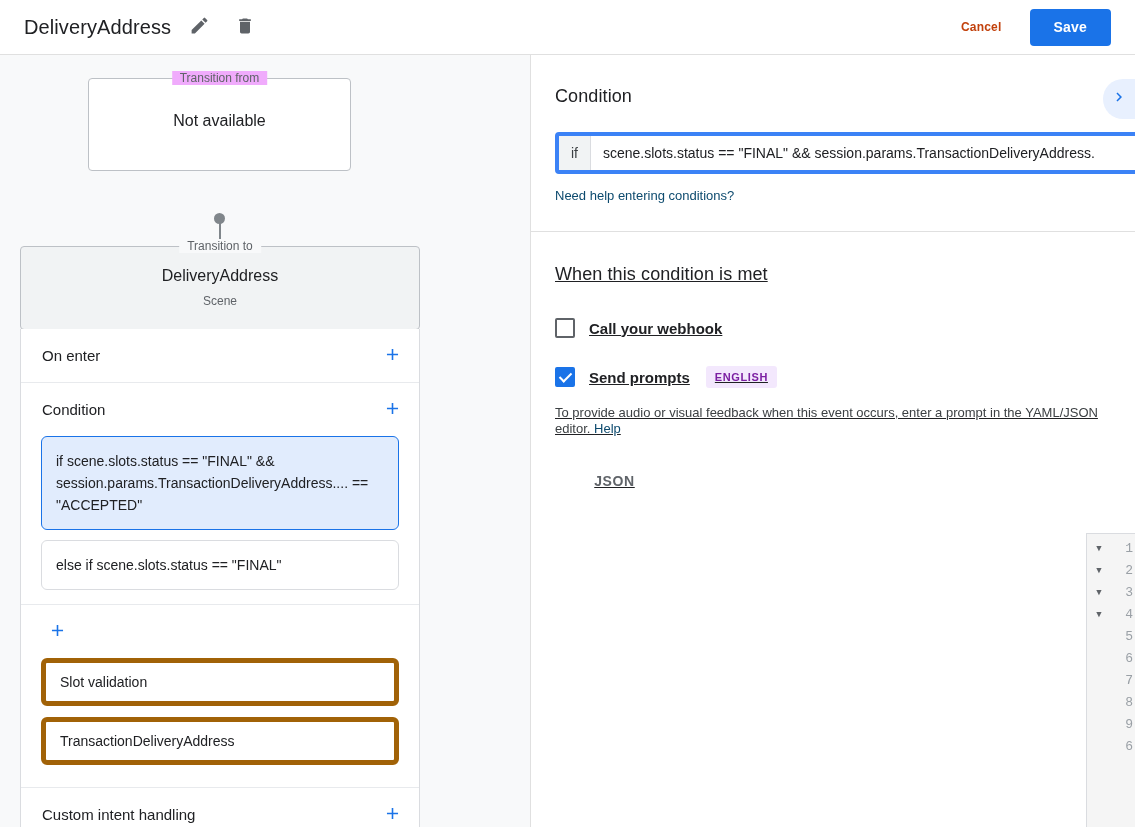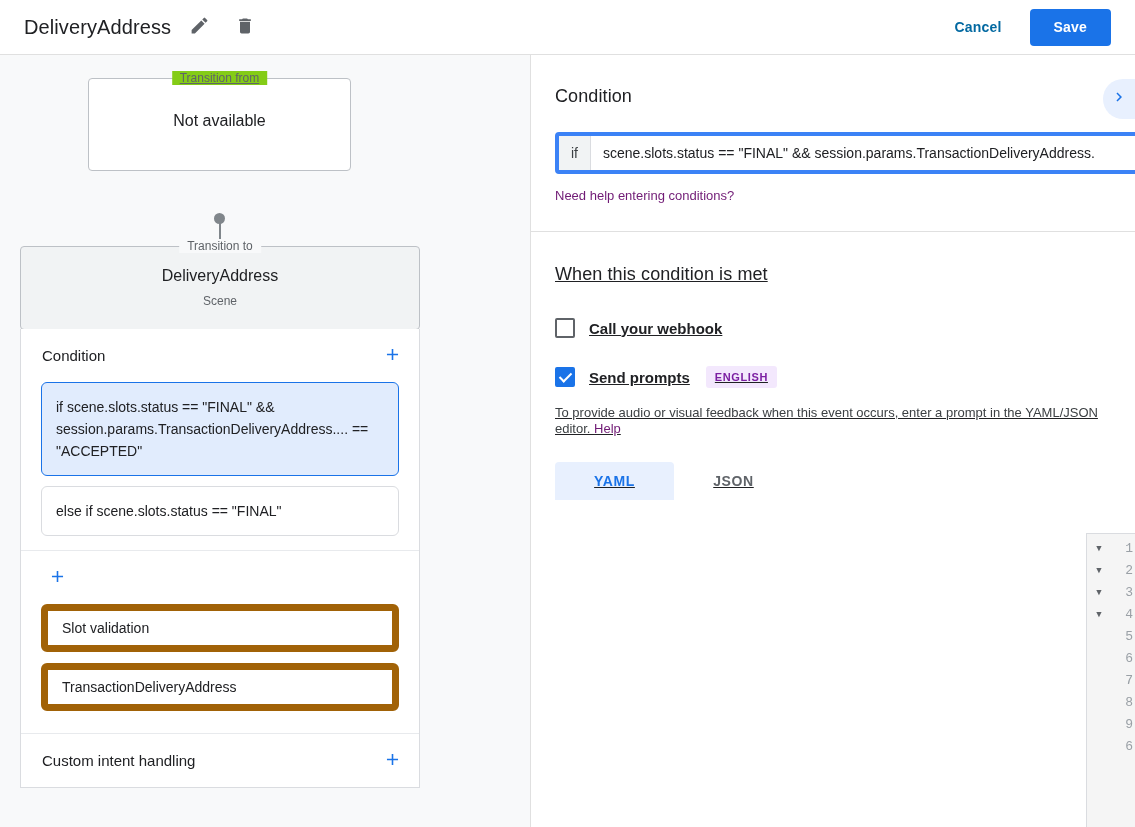--- a/index.html
+++ b/index.html
@@ -31,22 +31,22 @@
     width: 36px; height: 36px;
     margin-left: 10px;
     display: flex; align-items: center; justify-content: center;
     border-radius: 50%;
     cursor: pointer;
     background: transparent; border: none;
   }
   .icon-btn svg { fill: #5f6368; }
   .topbar-spacer { flex: 1; }
   .cancel-btn {
-    font-size: 14px; font-weight: bold;
-    color: #0369a1;
+    font-size: 12px; font-weight: bold;
+    color: #c2410c;
     background: transparent; border: none;
     padding: 9px 14px;
     border-radius: 4px; cursor: pointer;
     letter-spacing: 0.2px;
   }
   .save-btn {
     margin-left: 14px; margin-right: 24px;
     background: #1a73e8; color: #fff;
     font-size: 14px; font-weight: bold;
     border: none; border-radius: 4px;
@@ -77,21 +77,21 @@
     padding: 0 8px;
     font-size: 12px;
     color: #5f6368;
     white-space: nowrap;
   }
   #transition-from-box {
     left: 88px; top: 23px;
     width: 263px; height: 93px;
     background: #fff;
   }
-  #transition-from-box .fieldset-legend { background: #84cc16; text-decoration: underline; }
+  #transition-from-box .fieldset-legend { background: #f0abfc; }
   .box-main-text {
     position: absolute;
     width: 100%;
     text-align: center;
     font-size: 16px;
     color: #202124;
   }
   #transition-from-box .box-main-text { top: 33px; }
 
   
@@ -170,21 +170,21 @@
     margin-bottom: 10px;
     cursor: pointer;
     word-break: break-word;
   }
   .cond-card:last-child { margin-bottom: 0; }
   .cond-card.selected {
     background: #e1ecfd;
     border: 1.5px solid #1a73e8;
   }
   .slot-card {
-    border: 7px solid #a16207;
+    border: 5px solid #a16207;
     border-radius: 6px;
     background: #fff;
     padding: 0 14px;
     height: 48px;
     display: flex; align-items: center;
     font-size: 14px;
     color: #202124;
     margin-bottom: 11px;
     cursor: pointer;
   }
@@ -239,21 +239,21 @@
   .cond-input {
     flex: 1;
     border: none; outline: none;
     padding: 0 10px 0 12px;
     font-size: 14px;
     font-family: "Liberation Sans", sans-serif;
     color: #202124;
     background: #fff;
   }
   .link {
-    color: #701a75;
+    color: #0c4a6e;
     font-size: 13px;
     text-decoration: none;
     cursor: pointer;
   }
 
   
   .check-row {
     display: flex; align-items: center;
     cursor: pointer;
   }
@@ -399,20 +399,32 @@
   </div>
 
   <div class="fieldset-box" id="transition-to-box">
     <div class="fieldset-legend">Transition to</div>
     <div class="box-title">DeliveryAddress</div>
     <div class="box-sub">Scene</div>
   </div>
 
   <div class="section-list">
 
+    <div class="section">
+      <div class="section-header">
+        <span class="section-title">On enter</span>
+        <button class="plus-btn">
+          <span>
+            <svg width="19" height="19" viewBox="0 0 24 24">
+                <path d="M19 13h-6v6h-2v-6H5v-2h6V5h2v6h6v2z"></path>
+              </svg>
+          </span>
+        </button>
+      </div>
+    </div>
 
     <div class="section">
       <div class="section-header">
         <span class="section-title">Condition</span>
         <button class="plus-btn">
           <span>
             <svg width="19" height="19" viewBox="0 0 24 24">
                 <path d="M19 13h-6v6h-2v-6H5v-2h6V5h2v6h6v2z"></path>
               </svg>
           </span>
@@ -493,21 +505,20 @@
       <span class="cbox checked"></span>
       <span class="check-label">Send prompts</span>
       <span class="lang-badge">ENGLISH</span>
     </div>
 
     <div class="help-text" style="margin-top:17px;">
       <span>To provide audio or visual feedback when this event occurs, enter a prompt in the YAML/JSON editor. </span><a class="link">Help</a>
     </div>
 
     <div class="tabs" style="margin-top:25px;">
-      <div class="tab active">YAML</div>
       <div class="tab">JSON</div>
     </div>
   </div>
 
   <div class="editor">
     <div class="gutter-fold" id="gutter-fold">
         <div class="gfold">▼</div>
         <div class="gfold">▼</div>
         <div class="gfold">▼</div>
         <div class="gfold">▼</div>

